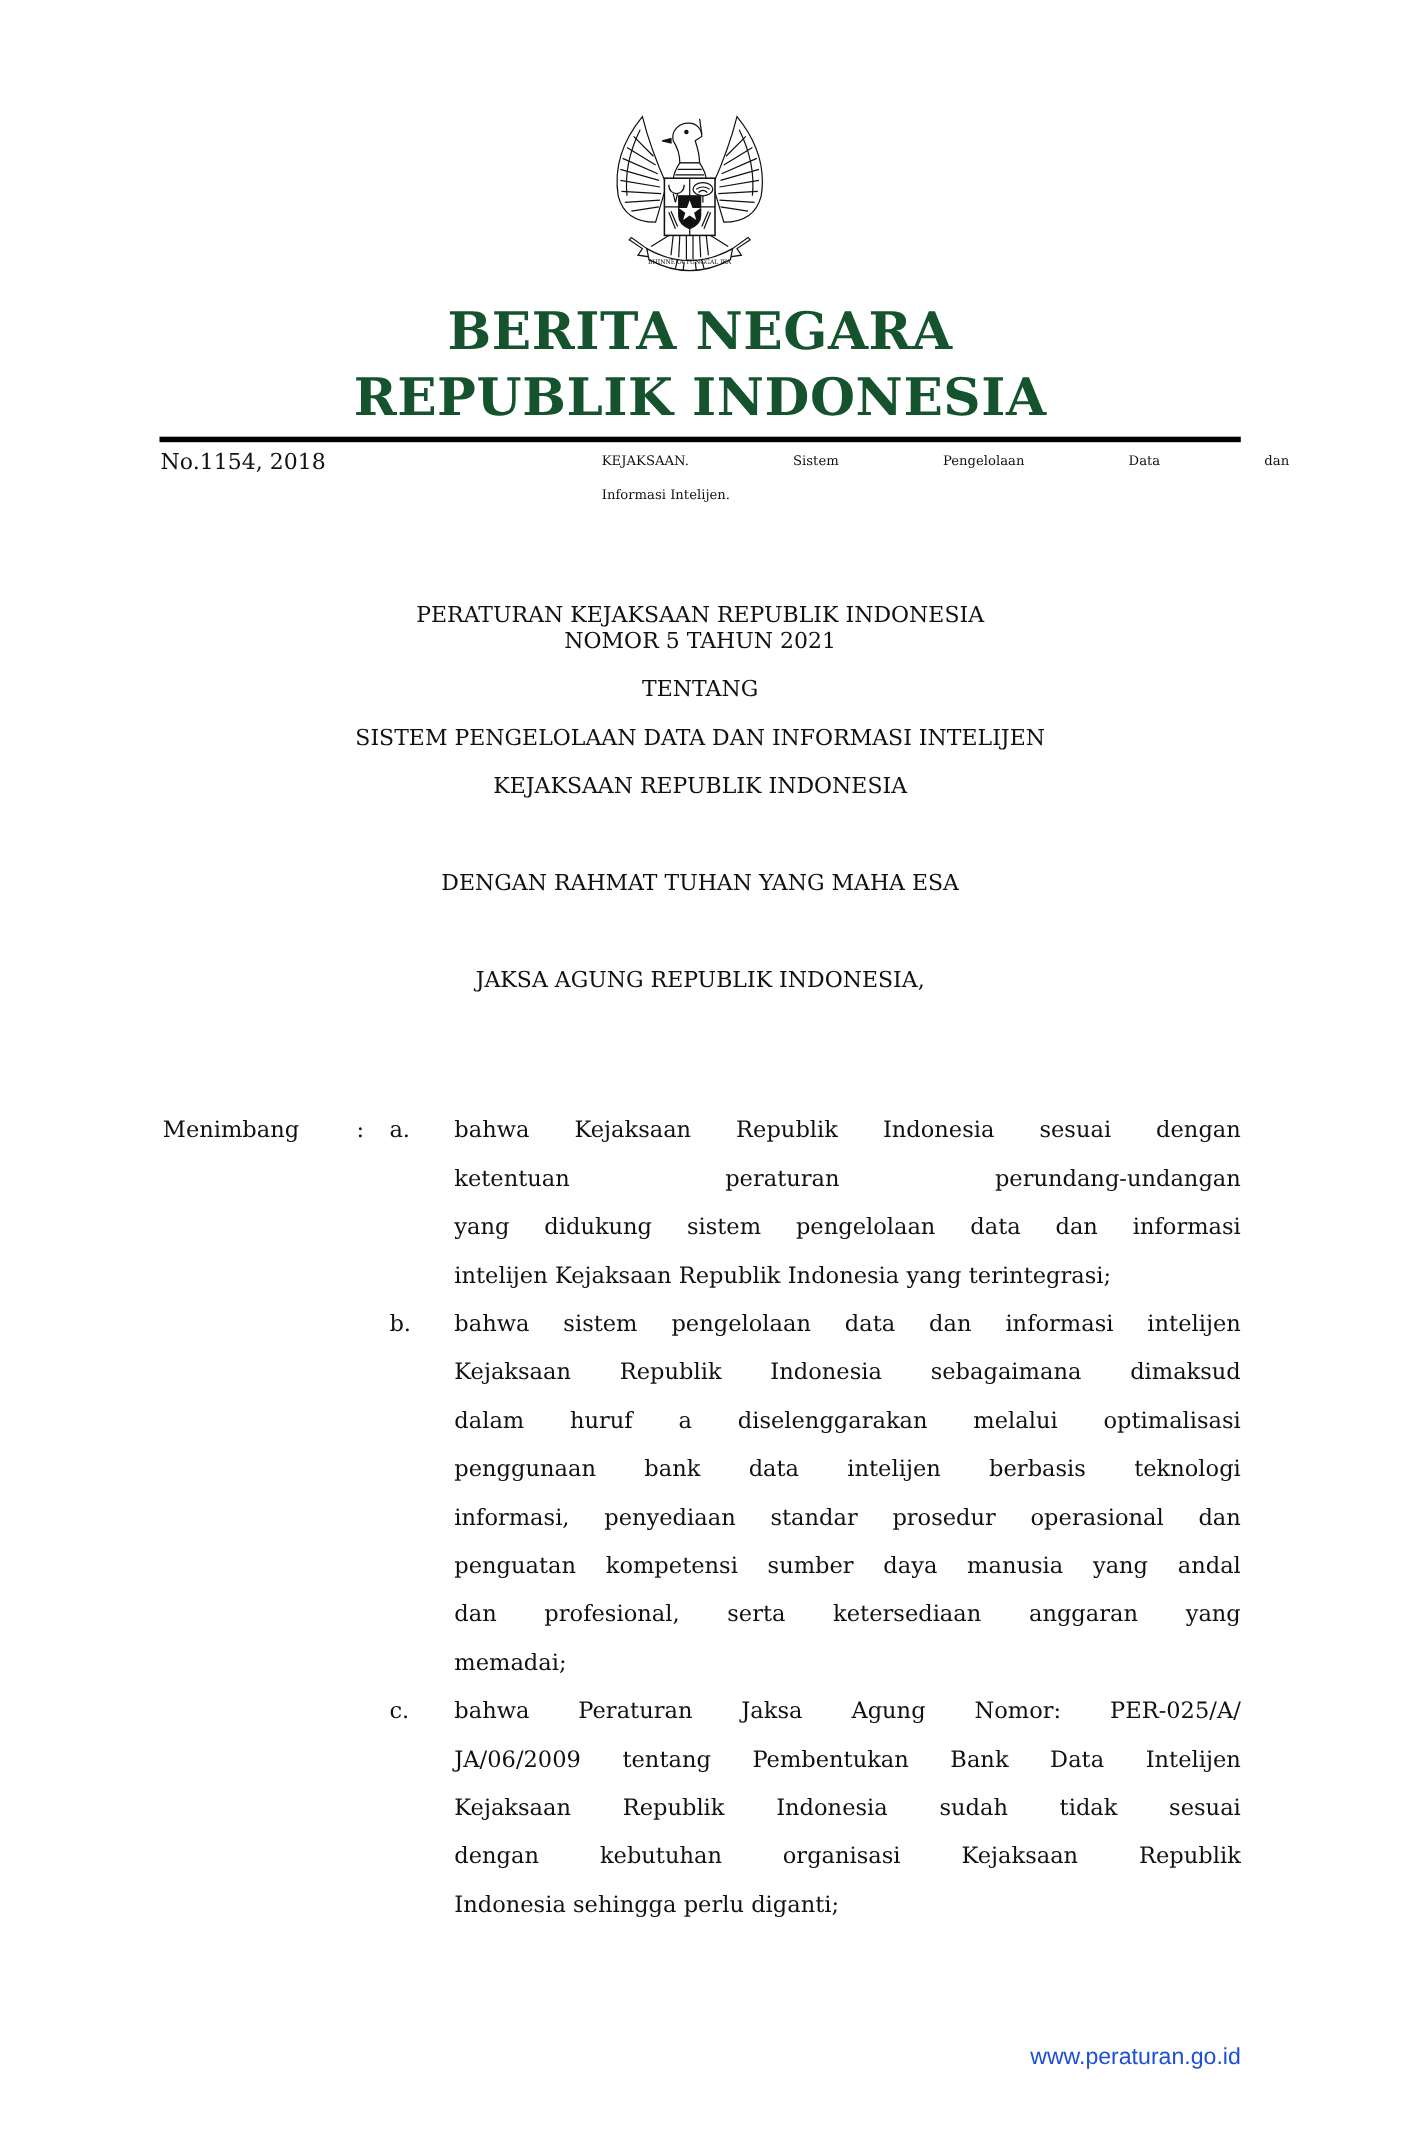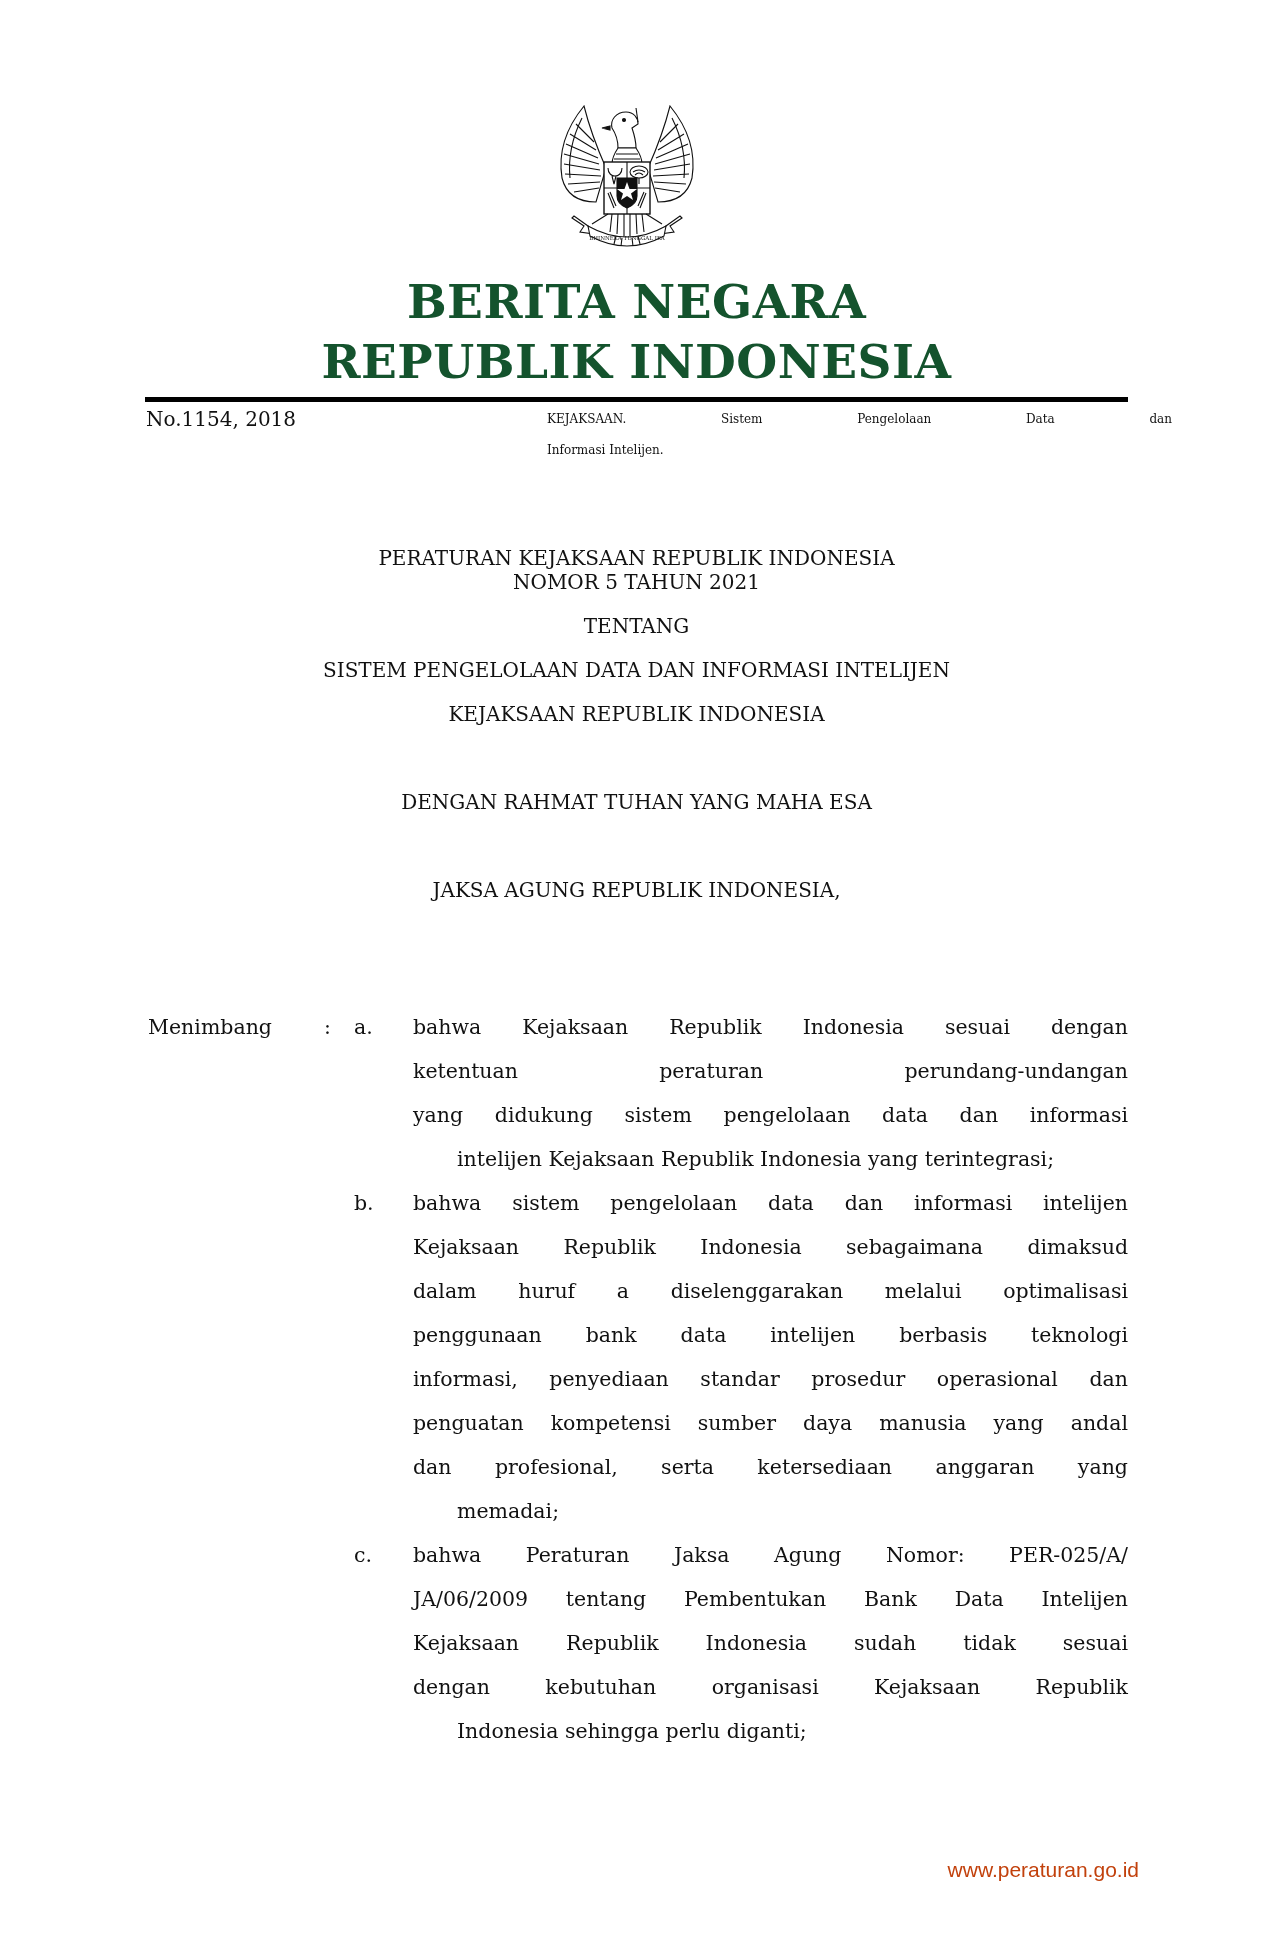--- a/index.html
+++ b/index.html
@@ -102,29 +102,29 @@
       position: absolute;
       left: 208px;
       top: 0;
     }
     .item .body .ln {
       display: block;
       text-align: justify;
       text-align-last: justify;
       white-space: normal;
     }
-    .item .body .ln.last { text-align-last: left; margin-left: 44px; }
+    .item .body .ln.last { text-align-last: left; }
 
     .footer-url {
       position: absolute;
-      right: 136px;
+      right: 147px;
       top: 1858px;
       font-family: "Liberation Sans", "DejaVu Sans", sans-serif;
       font-size: 21px;
-      color: #c2410c;
+      color: #1d4ed8;
     }
   </style>
 </head>
 <body>
 
 <div class="emblem">
   <svg width="150" height="155" viewBox="0 0 150 155" xmlns="http://www.w3.org/2000/svg" fill="none" stroke="#111" stroke-width="1.1">
 
     <path d="M32 8 C14 30 6 55 10 80 C14 96 26 104 44 104 L54 70 C46 52 38 32 32 8 Z" fill="#fff"></path>
     <path d="M30 20 C20 40 16 60 18 80"></path>

